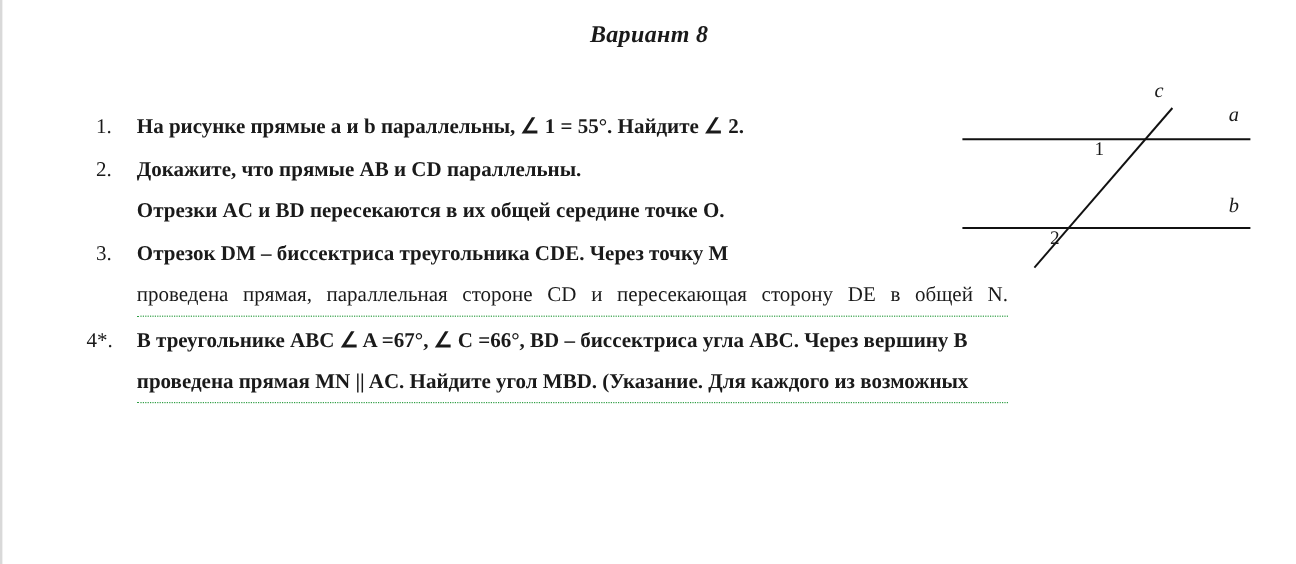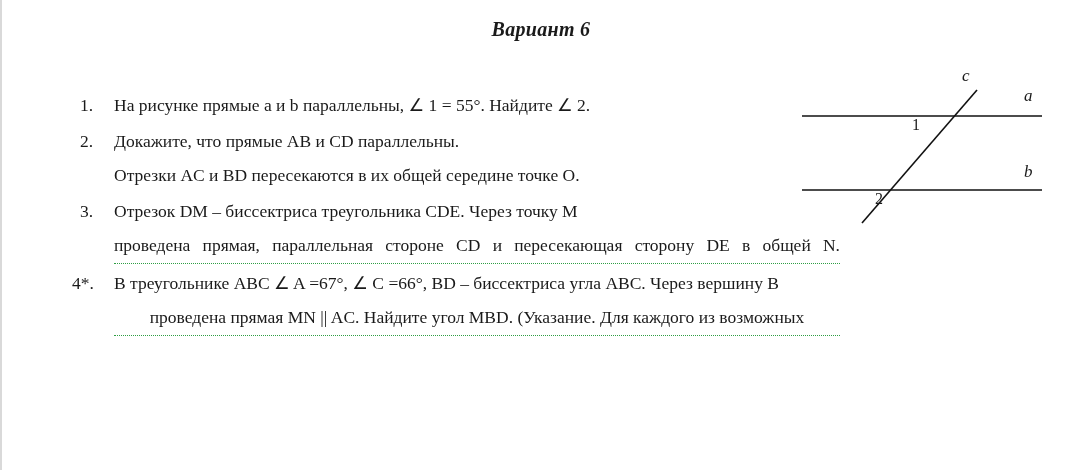--- a/index.html
+++ b/index.html
@@ -54,31 +54,31 @@
     width: 42px;
     flex: 0 0 42px;
     margin-left: -8px;
   }
   .body {
     flex: 1;
   }
   .ln {
     display: block;
     white-space: nowrap;
+    font-weight: bold;
   }
   .just {
     display: block;
     text-align: justify;
     text-align-last: justify;
     white-space: normal;
   }
   .u-green {
     border-bottom: 1px dotted #2f9e44;
     padding-bottom: 1px;
-    text-align: center;
   }
 
   
   .figure {
     position: absolute;
     left: 790px;
     top: 68px;
     width: 280px;
     height: 160px;
   }
@@ -93,21 +93,21 @@
     position: absolute;
     font-family: "Liberation Serif", serif;
     font-size: 16px;
   }
 </style>
 </head>
 <body>
 
 <div class="page">
 
-  <div class="title">Вариант 6</div>
+  <div class="title">Вариант 8</div>
 
   <div class="tasks">
 
     <div class="task">
       <div class="num">1.</div>
       <div class="body">
         <span class="ln">На рисунке прямые a и b параллельны, ∠ 1 = 55°. Найдите ∠ 2.</span>
       </div>
     </div>
 

